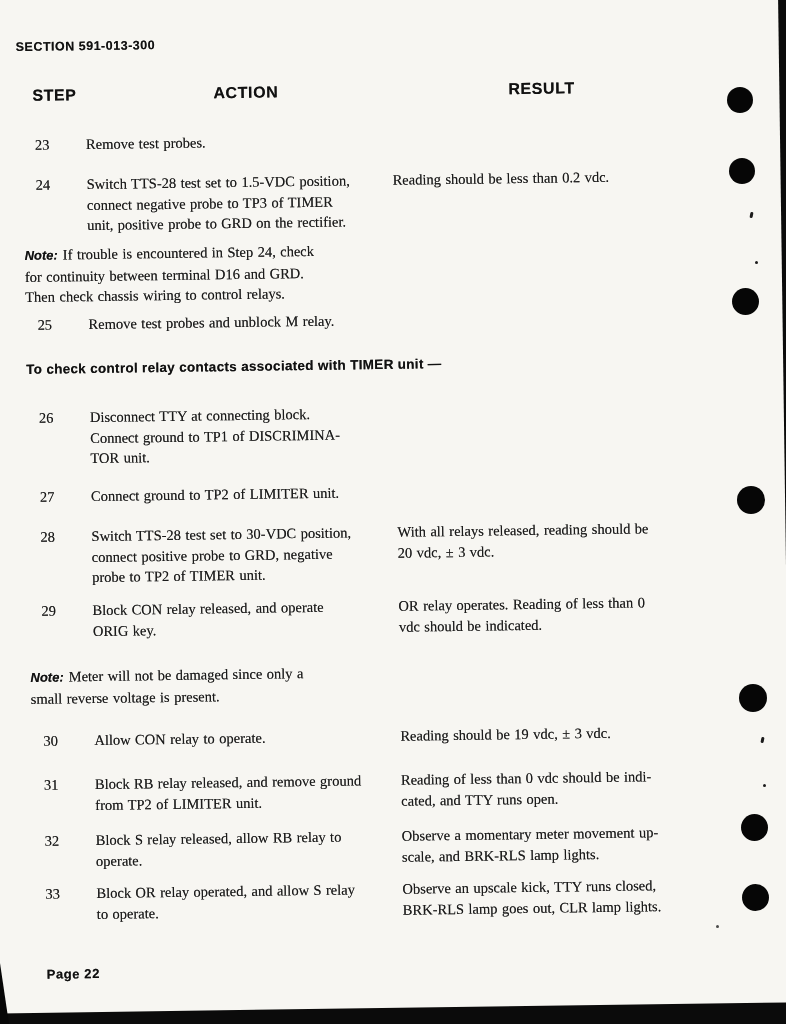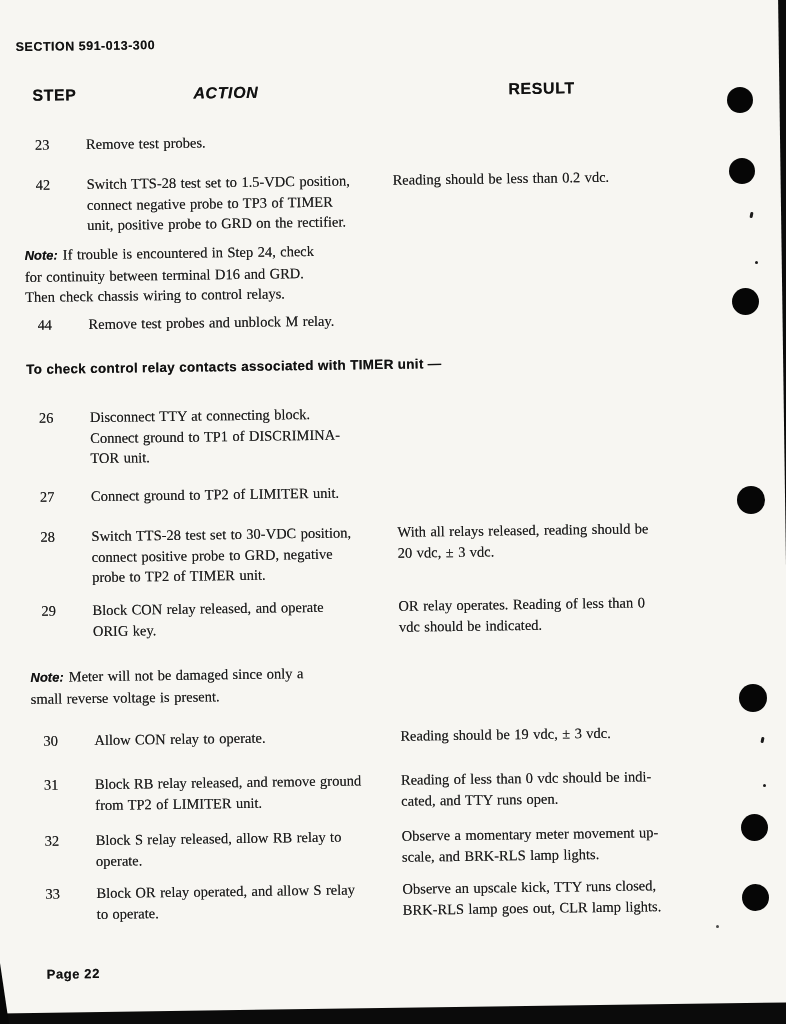--- a/index.html
+++ b/index.html
@@ -36,21 +36,21 @@
   }
   .section-header{
     position:absolute;left:22px;top:35px;
     font-size:12.5px;letter-spacing:0.5px;line-height:14px;
   }
   .col-head{
     position:absolute;top:84px;
     font-size:16px;letter-spacing:0.6px;line-height:14px;
   }
   .col-head.step{left:38px;}
-  .col-head.action{left:199px;font-style:italic;}
+  .col-head.action{left:219px;}
   .col-head.result{left:514px;}
   .row{position:absolute;left:0;width:786px;}
   .step-num{
     position:absolute;left:40px;width:37px;
     text-align:left;
   }
   .action-cell{
     position:absolute;left:91px;width:302px;
     white-space:pre-line;
     word-spacing:0.8px;
@@ -108,35 +108,35 @@
       <div class="col-head step gothic">STEP</div>
       <div class="col-head action gothic">ACTION</div>
       <div class="col-head result gothic">RESULT</div>
 
       <div class="row" style="top:130px">
         <div class="step-num">23</div>
         <div class="action-cell">Remove test probes.</div>
       </div>
 
       <div class="row" style="top:170px">
-        <div class="step-num">42</div>
+        <div class="step-num">24</div>
         <div class="action-cell">Switch TTS-28 test set to 1.5-VDC position,
 connect negative probe to TP3 of TIMER
 unit, positive probe to GRD on the rectifier.</div>
         <div class="result-cell">Reading should be less than 0.2 vdc.</div>
       </div>
 
       <div class="note-block" style="top:240px">
         <span class="note-label">Note:</span><span class="note-text">If trouble is encountered in Step 24, check
 for continuity between terminal D16 and GRD.
 Then check chassis wiring to control relays.</span>
       </div>
 
       <div class="row" style="top:310px">
-        <div class="step-num">44</div>
+        <div class="step-num">25</div>
         <div class="action-cell">Remove test probes and unblock M relay.</div>
       </div>
 
       <div class="proc-heading gothic">To check control relay contacts associated with TIMER unit —</div>
 
       <div class="row" style="top:403px">
         <div class="step-num">26</div>
         <div class="action-cell">Disconnect TTY at connecting block.
 Connect ground to TP1 of DISCRIMINA-
 TOR unit.</div>

